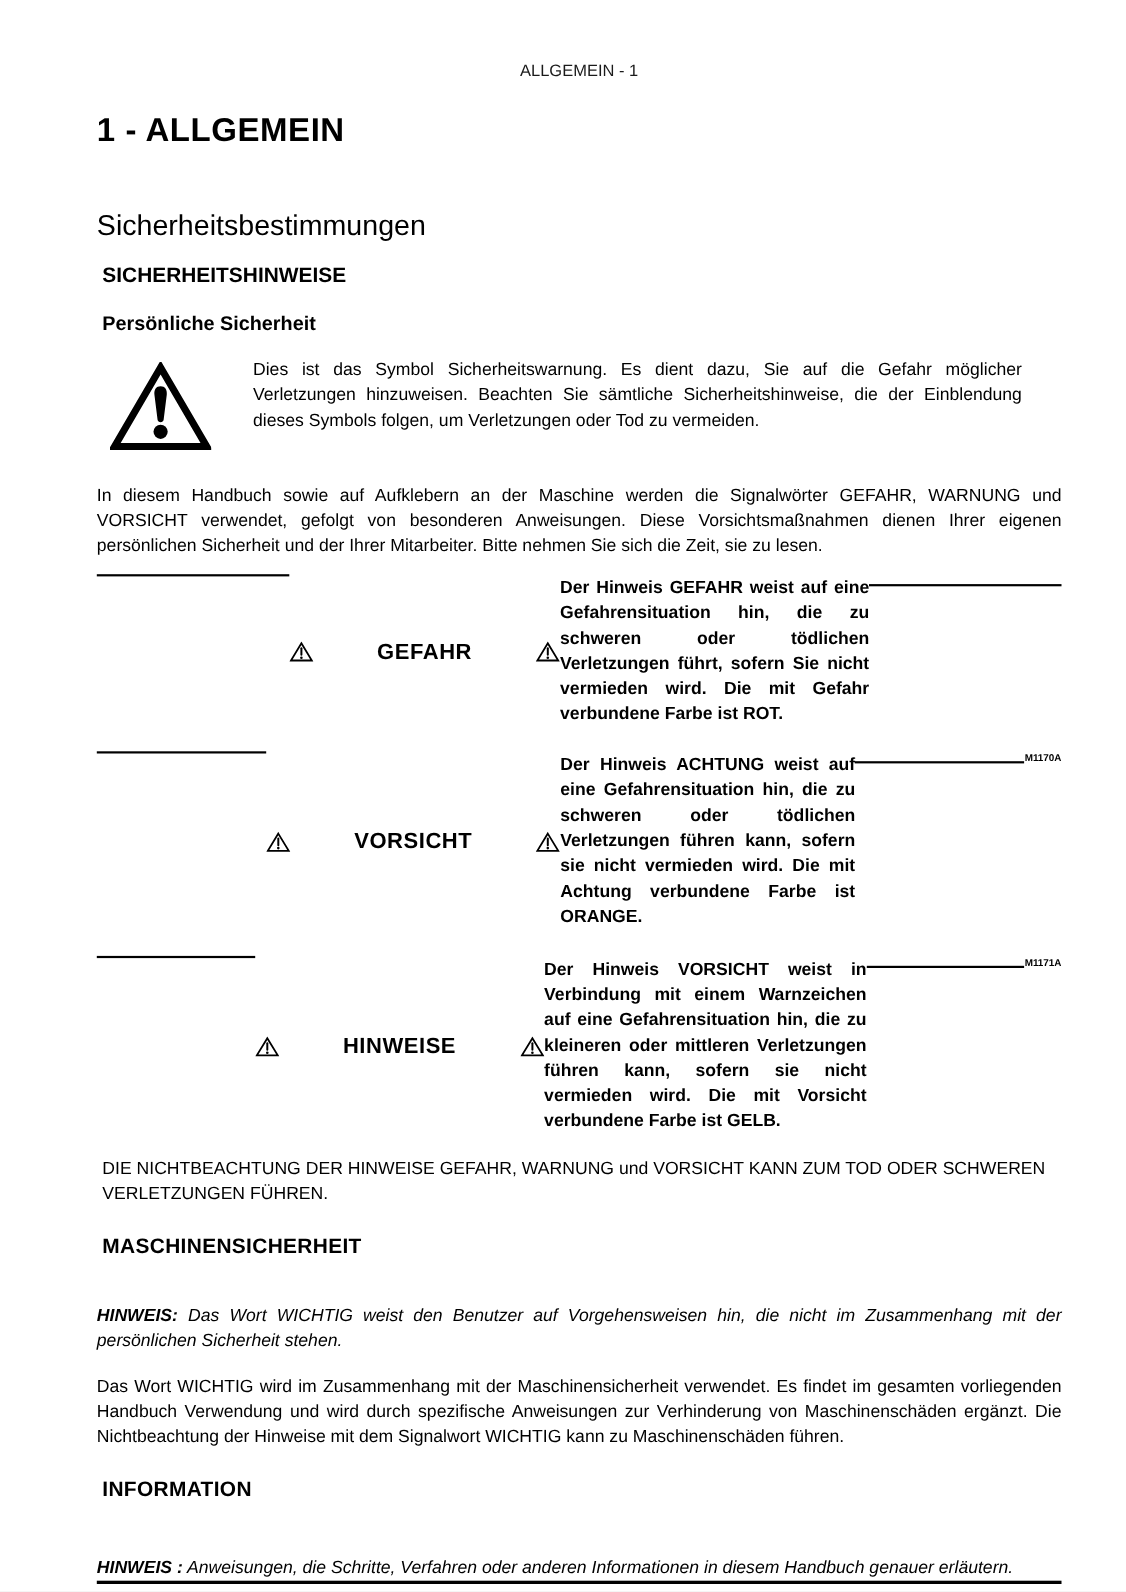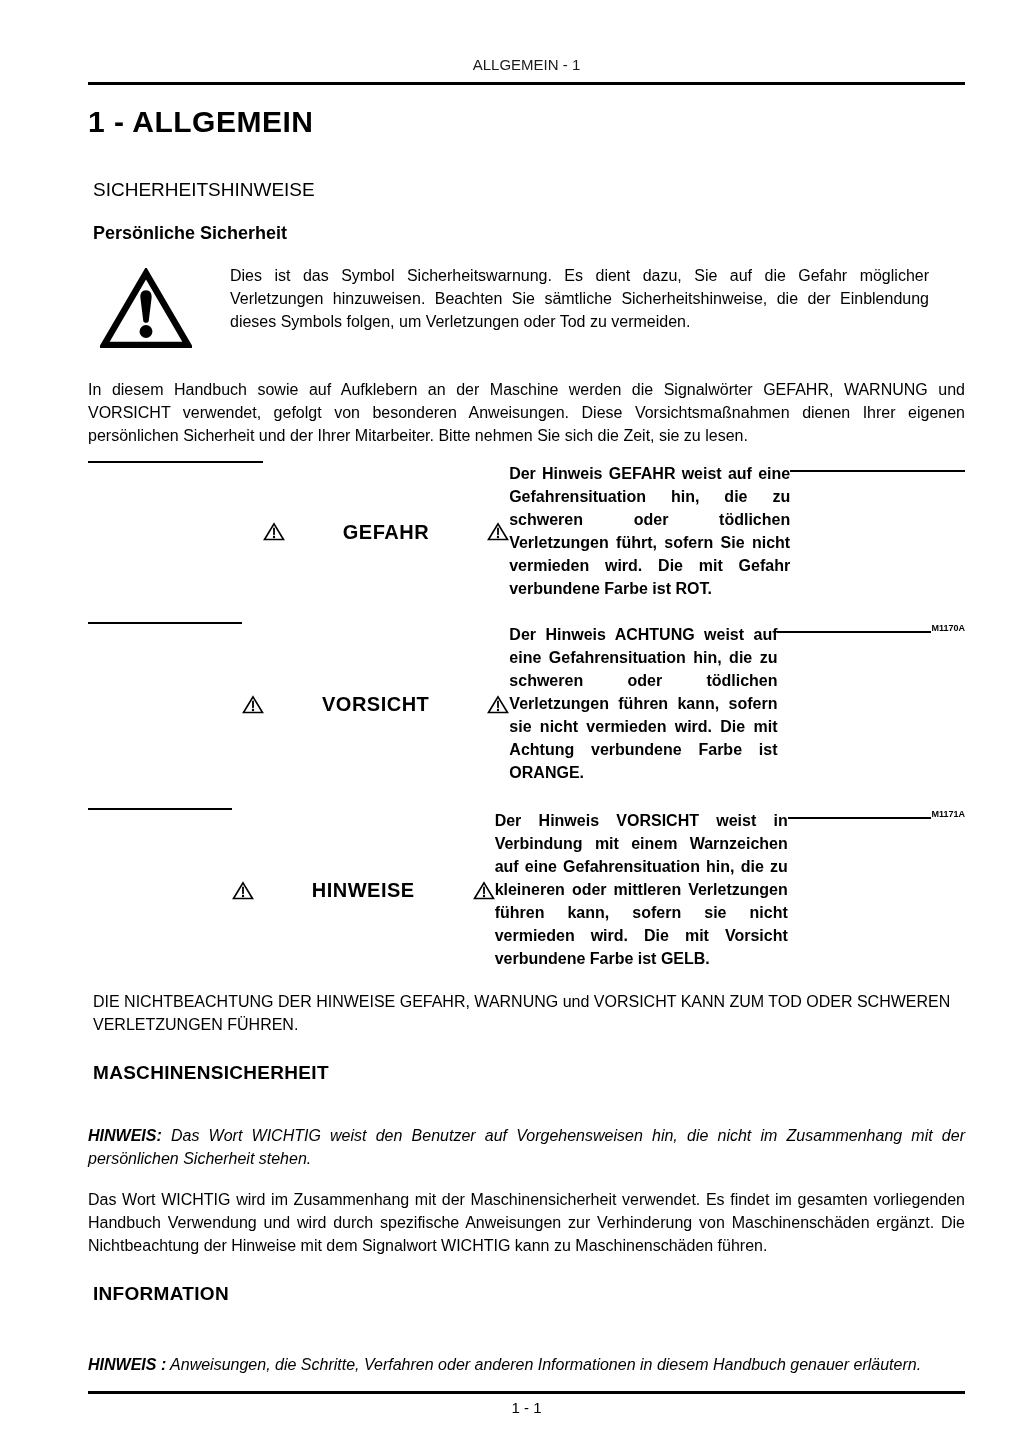--- a/index.html
+++ b/index.html
@@ -4,37 +4,37 @@
 <style>
   html,body{margin:0;padding:0;background:#e8e8e8;}
   .page{
     position:relative;
     width:1024px;height:1447px;
     margin:0 auto;
     background:#ffffff;
     color:#000000;
     font-family:"Liberation Sans", sans-serif;
     box-sizing:border-box;
-    padding:56px 59px 30px 88px;
+    padding:56px 59px 40px 88px;
     display:flex;flex-direction:column;
   }
   .running-header{
     text-align:center;font-size:15px;line-height:18px;color:#1a1a1a;
   }
   .rule{height:3px;background:#000;width:100%;}
   .rule-thin{height:2px;background:#000;width:100%;}
   .rule-top{margin-top:8px;}
   .chapter-title{
     margin-top:20px;font-size:30px;line-height:34px;font-weight:bold;letter-spacing:.5px;
   }
   .section-title{
     margin-top:34px;font-size:26px;line-height:30px;font-weight:normal;
   }
   .subsection-title{
-    margin-top:20px;margin-left:5px;font-size:19px;line-height:22px;font-weight:normal;
+    margin-top:20px;margin-left:5px;font-size:19px;line-height:22px;font-weight:bold;
   }
   .subsubsection-title{
     margin-top:22px;margin-left:5px;font-size:18px;line-height:21px;font-weight:bold;
   }
   .media-row{
     margin-top:24px;display:flex;align-items:flex-start;
   }
   .media-icon{flex:0 0 auto;margin-left:12px;}
   .media-text{
     margin-left:38px;margin-top:-4px;flex:1 1 auto;
@@ -79,20 +79,21 @@
 </style>
 </head>
 <body>
 
 <div class="page">
 
   <div class="running-header">ALLGEMEIN - 1</div>
   <div class="rule rule-top"></div>
 
   <h1 class="chapter-title">1 - ALLGEMEIN</h1>
+  <div class="section-title">Sicherheitsbestimmungen</div>
   <div class="subsection-title">SICHERHEITSHINWEISE</div>
   <div class="subsubsection-title">Persönliche Sicherheit</div>
 
   <div class="media-row">
     <span class="media-icon icon">
       <svg viewBox="0 0 100 88" width="92" height="82" aria-hidden="true">
         <path d="M50 5 L95.5 83 L4.5 83 Z" fill="none" stroke="#000" stroke-width="7" stroke-linejoin="miter"></path>
         <path d="M50 23.5 c4.3 0 6.6 3.3 6.1 8.4 l-3.1 24.8 c-0.3 3 -5.7 3 -6 0 l-3.1 -24.8 c-0.5 -5.1 1.8 -8.4 6.1 -8.4 z" fill="#000"></path>
         <circle cx="50" cy="68.5" r="7" fill="#000"></circle>
       </svg>

